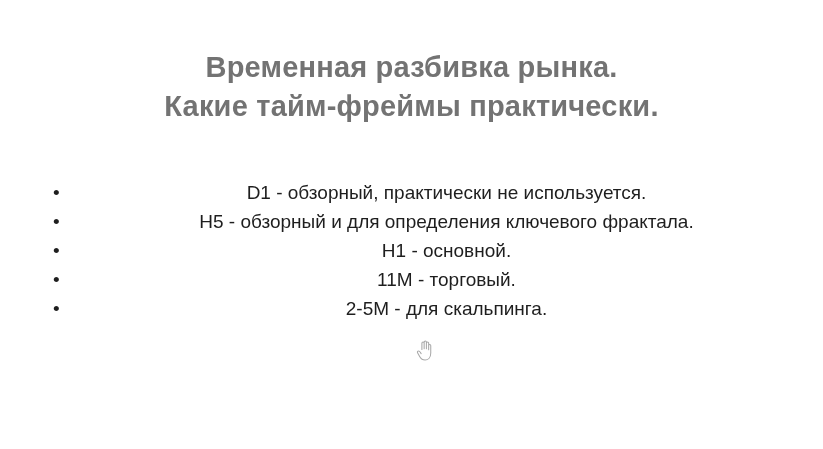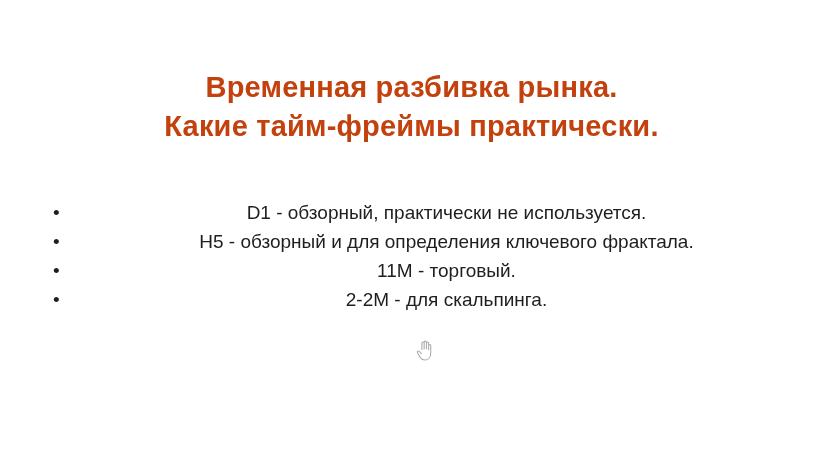--- a/index.html
+++ b/index.html
@@ -10,26 +10,26 @@
   .slide {
     position: relative;
     width: 823px;
     height: 449px;
     background: #ffffff;
     overflow: hidden;
     font-family: "Liberation Sans", sans-serif;
     color: #1b1b1b;
   }
   .slide-title {
-    margin-top: 68px;
+    margin-top: 48px;
     text-align: center;
     font-size: 29px;
     font-weight: 600;
     line-height: 1.35;
-    color: #c2410c;
+    color: #737373;
     letter-spacing: 0.2px;
   }
   .bullet-list {
     list-style: none;
     margin: 52px 0 0 0;
     padding: 0 0 0 70px;
     font-size: 19px;
     line-height: 29px;
     color: #1e1e1e;
   }
@@ -60,22 +60,23 @@
 <div class="slide">
 
   <div class="slide-title">
     <div>Временная разбивка рынка.</div>
     <div>Какие тайм-фреймы практически.</div>
   </div>
 
   <ul class="bullet-list">
     <li>D1 - обзорный, практически не используется.</li>
     <li>H5 - обзорный и для определения ключевого фрактала.</li>
+    <li>H1 - основной.</li>
     <li>11M - торговый.</li>
-    <li>2-2M - для скальпинга.</li>
+    <li>2-5M - для скальпинга.</li>
   </ul>
 
   <span class="hand-cursor">
     <svg width="18" height="26" viewBox="0 0 24 32" fill="none" xmlns="http://www.w3.org/2000/svg">
       <path d="M9.2 14V5.6a1.5 1.5 0 0 1 3 0V13
                M12.2 13V4.2a1.5 1.5 0 0 1 3 0V13
                M15.2 13V5.4a1.5 1.5 0 0 1 3 0V14.4
                M18.2 14.4V8.6a1.4 1.4 0 0 1 2.8 0V18.5
                c0 6-3.4 9.5-7.6 9.5-3.6 0-5.6-1.8-7-4.4l-3-5.4
                c-.6-1.1.2-2.4 1.5-2.2.8.1 1.5.6 1.9 1.3l1.4 2.2" stroke="#a8a8a8" stroke-width="1.4" fill="#ffffff" stroke-linecap="round" stroke-linejoin="round"></path>

